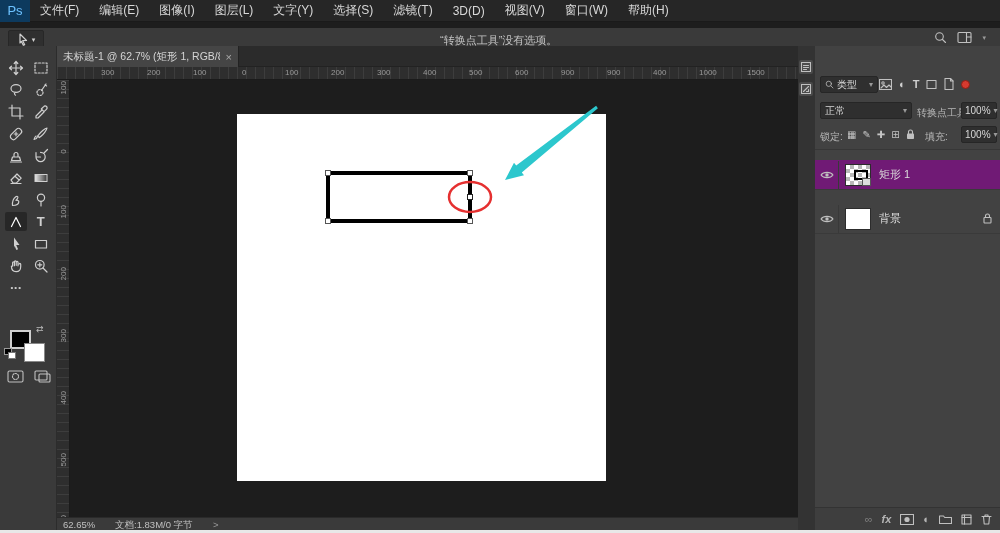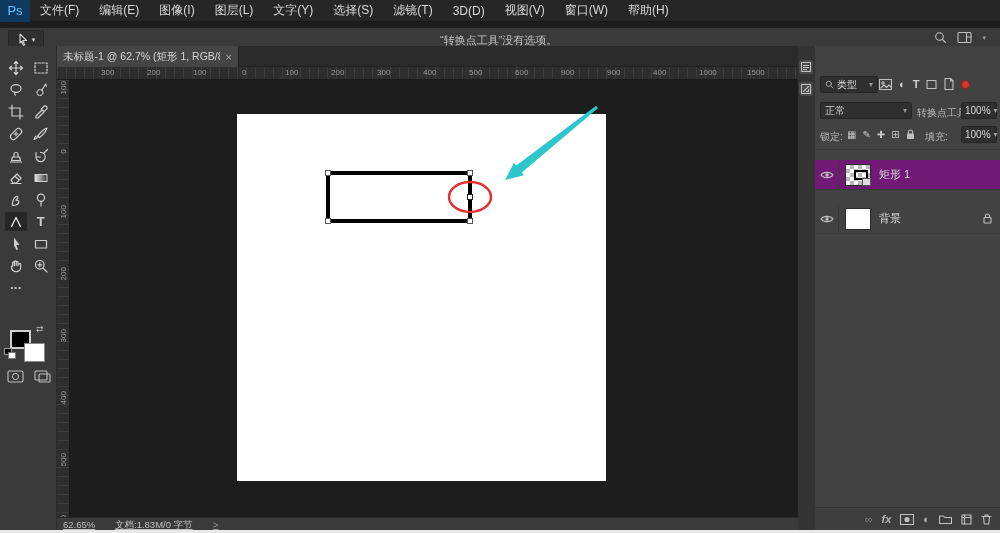--- a/index.html
+++ b/index.html
@@ -54,21 +54,21 @@
     background-image:repeating-linear-gradient(180deg,#3d3d3d 0 1px,transparent 1px 9px);}
   .ruler-corner{left:57px;top:67px;width:13px;height:13px;background:#2e2e2e;border-right:1px solid #1b1b1b;border-bottom:1px solid #1b1b1b;}
   .rlab{position:absolute;font-size:8px;color:#9a9a9a;top:1px;}
   .rlab-v{position:absolute;font-size:8px;color:#9a9a9a;left:1px;transform:rotate(-90deg);transform-origin:center;width:10px;text-align:center;}
 
   
   .viewport{left:70px;top:80px;width:728px;height:437px;background:#1d1d1d;}
 
   
   .statusbar{left:57px;top:517px;width:741px;height:13px;background:#3a3a3a;border-top:1px solid #2a2a2a;color:#c0c0c0;font-size:9.5px;}
-  .statusbar span{position:absolute;top:1px;text-decoration:underline;}
+  .statusbar span{position:absolute;top:1px;}
   .bottomstrip{left:0;top:530px;width:1000px;height:3px;background:#e8e8e8;}
 
   
   .gutter{left:798px;top:46px;width:17px;height:484px;background:#333;}
   .collico{position:absolute;left:1px;width:14px;height:14px;background:#4a4a4a;border-radius:2px;display:flex;align-items:center;justify-content:center;}
 
   
   .panel{left:815px;top:46px;width:185px;height:484px;background:#424242;}
   .ptabs{position:absolute;left:0;top:4px;width:185px;height:20px;background:#333;display:flex;align-items:flex-end;}
   .ptab{height:20px;display:flex;align-items:center;padding:0 7px;font-size:11px;color:#b5b5b5;}

